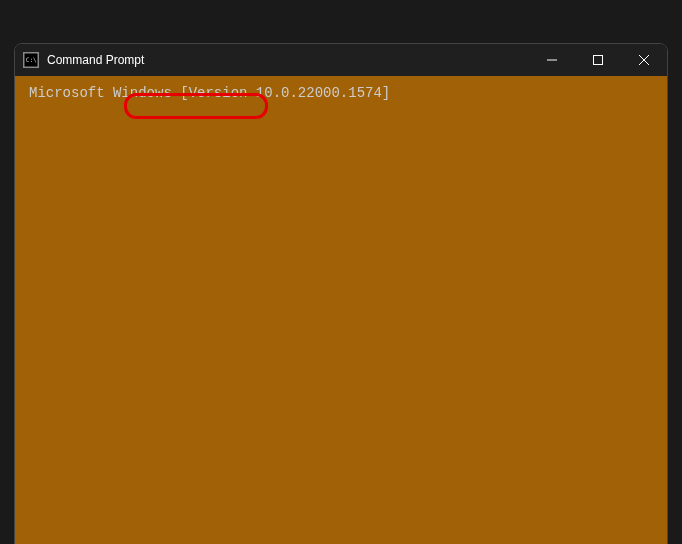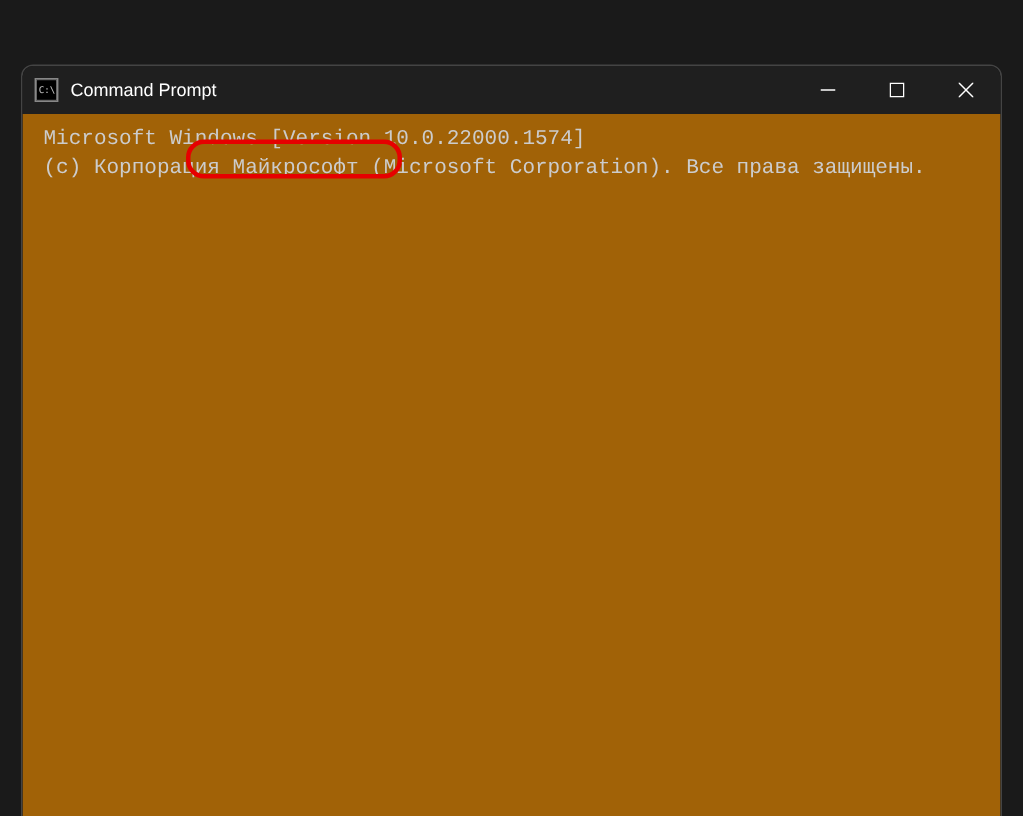--- a/index.html
+++ b/index.html
@@ -139,18 +139,17 @@
       <div class="win-btn close">
         <svg viewBox="0 0 10 10">
             <line x1="0" y1="0" x2="10" y2="10" stroke="#fff" stroke-width="1"></line>
             <line x1="10" y1="0" x2="0" y2="10" stroke="#fff" stroke-width="1"></line>
           </svg>
       </div>
     </div>
   </div>
   <div class="terminal">
     <div class="terminal-line">Microsoft Windows [Version 10.0.22000.1574]</div>
-    <div class="terminal-line">(c) Корпорация Майкрософт (Microsoft Corporation). Все права защищены.</div>
     <div class="terminal-line"></div>
   </div>
 </div>
 
 <div class="highlight-box"></div>
 
 </body></html>

